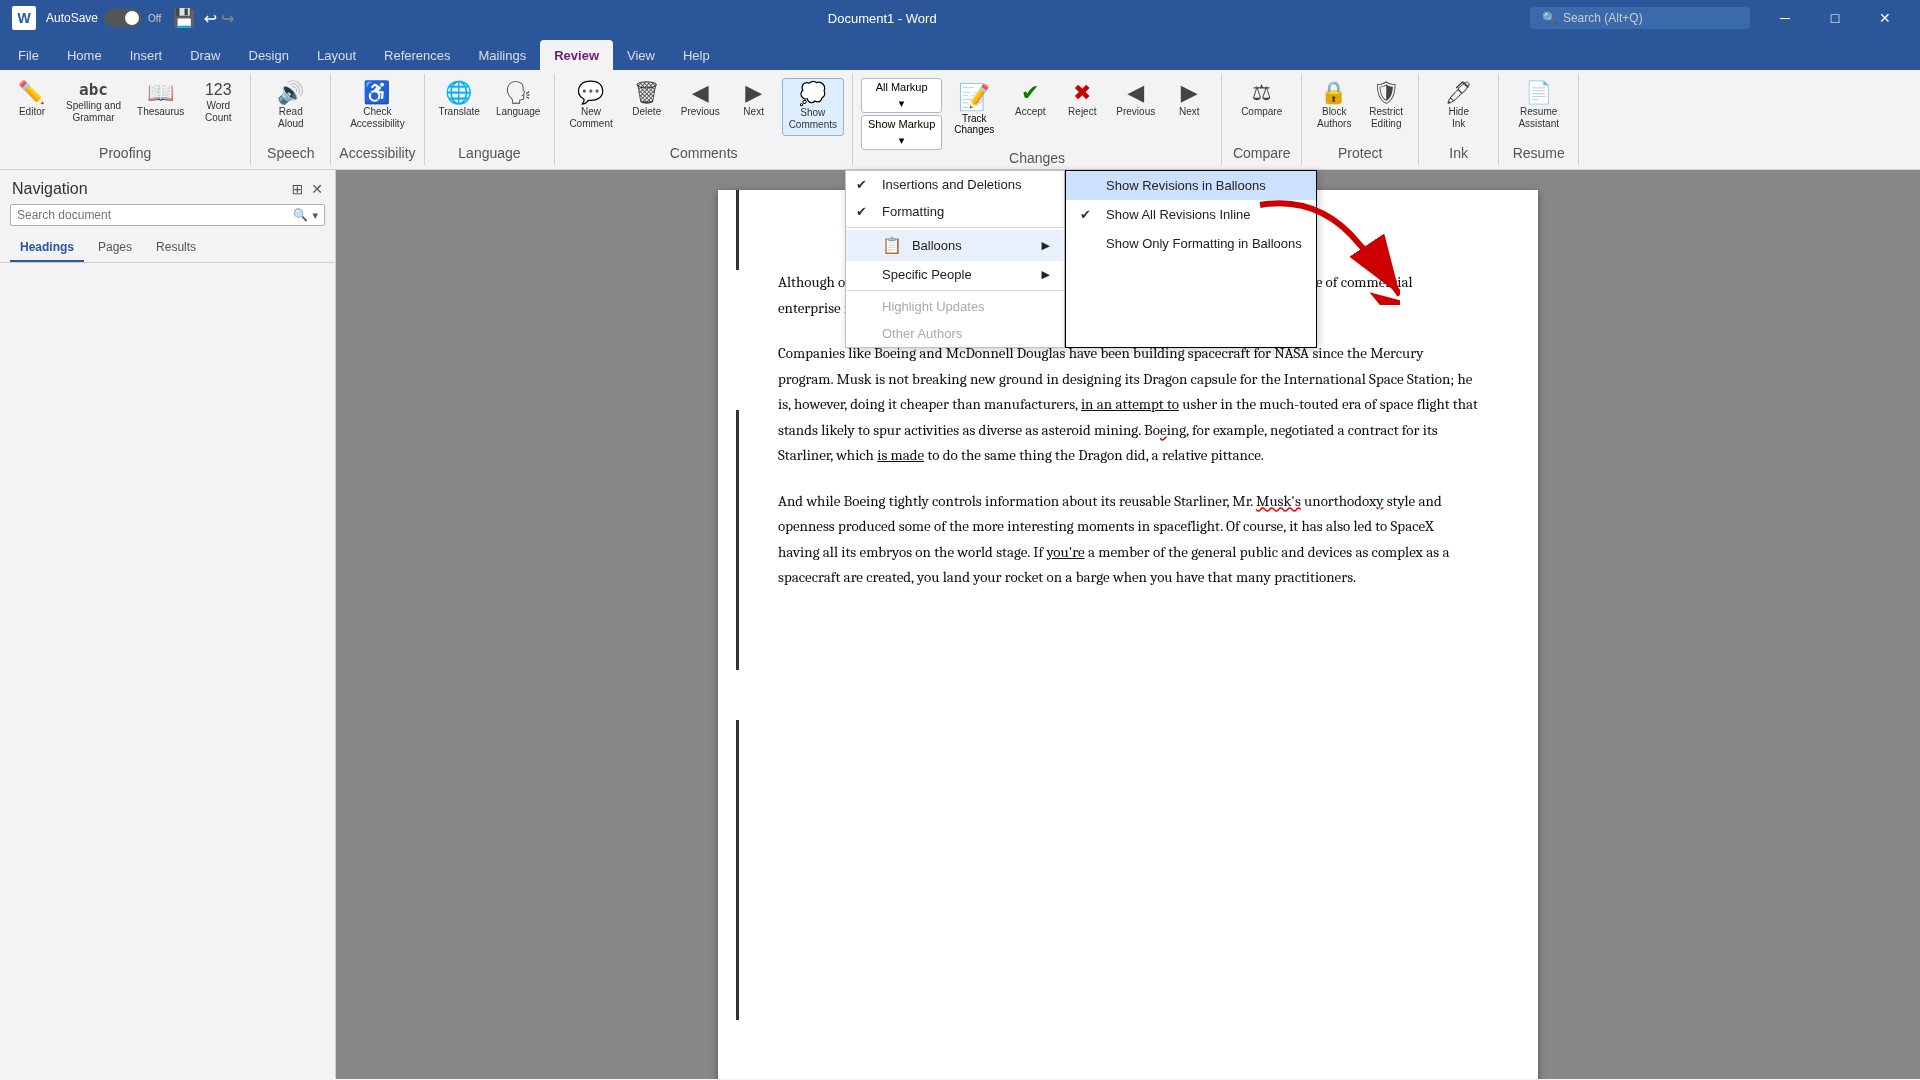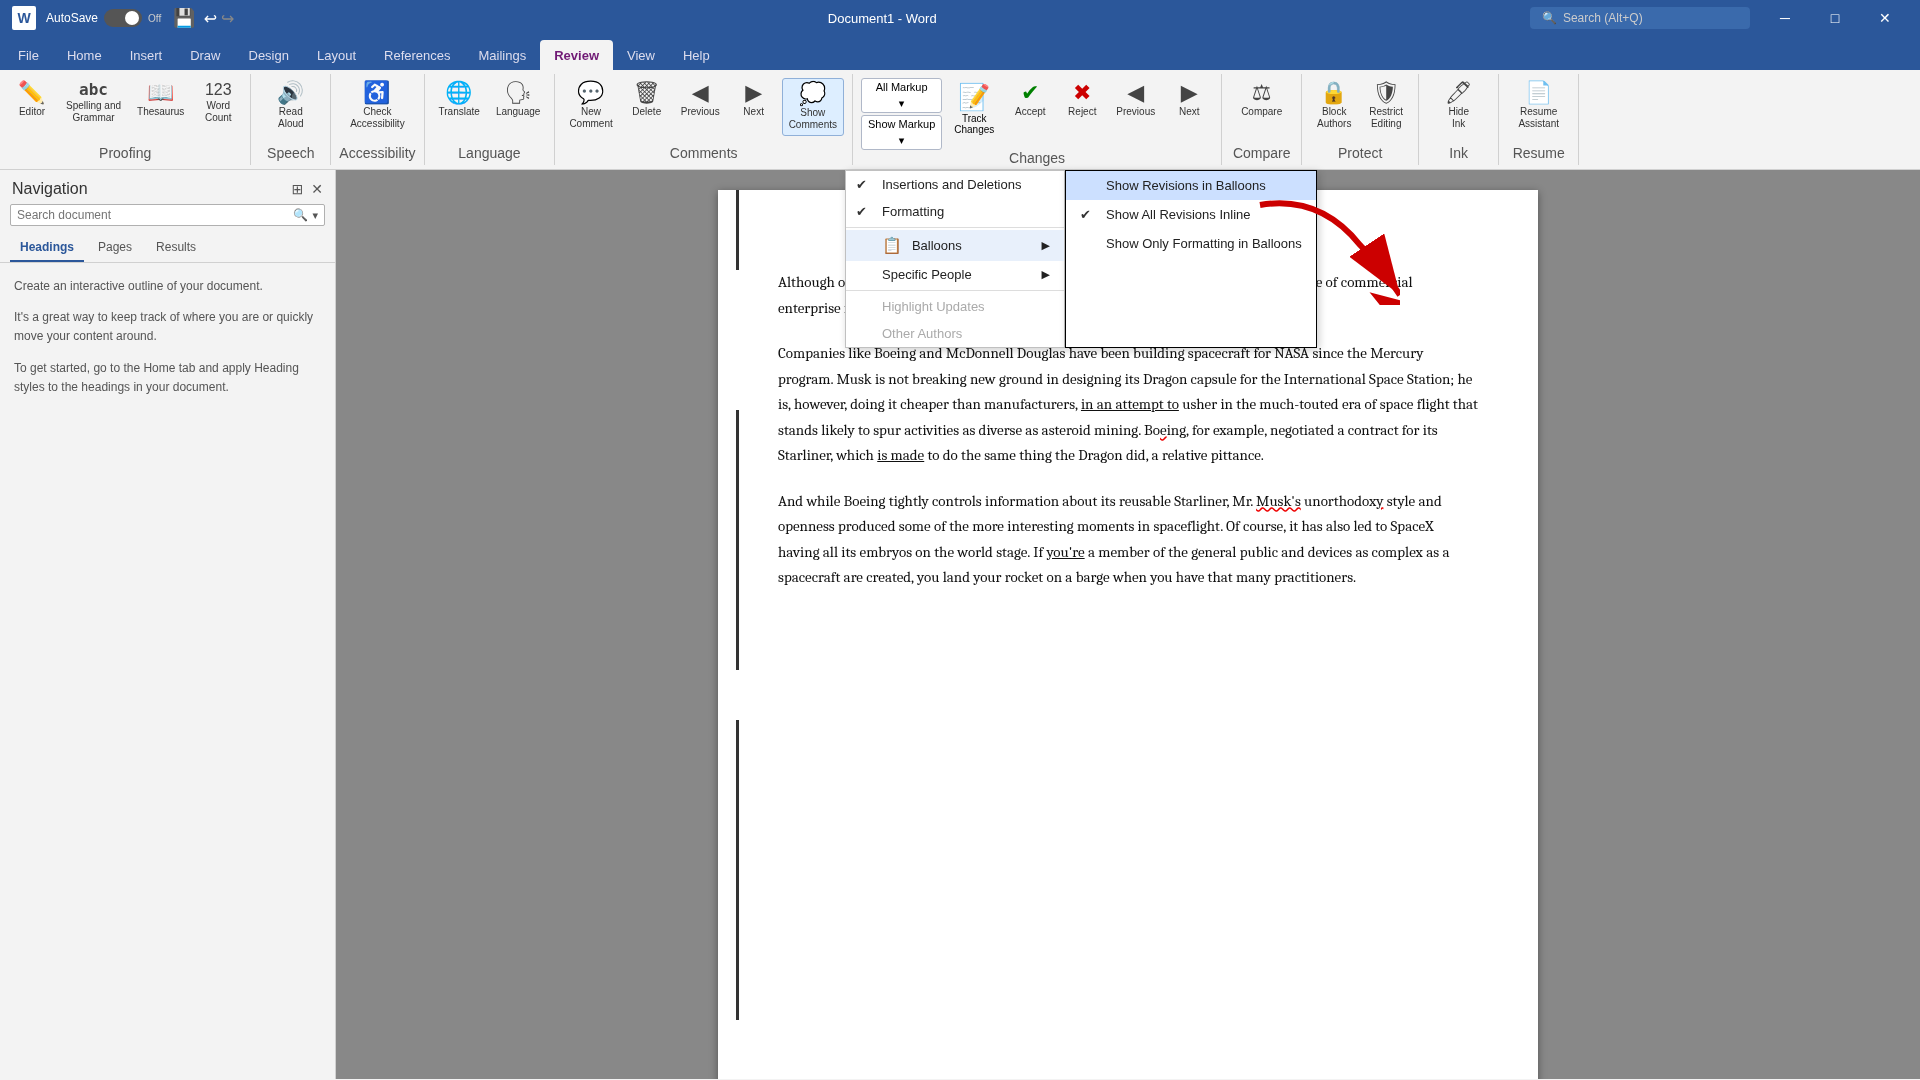--- a/index.html
+++ b/index.html
@@ -604,25 +604,20 @@
     <div class="nav-search-bar">
       <input class="nav-search-input" type="text" placeholder="Search document" style="">
       <span>🔍</span>
       <span style="font-size:11px;color:#555;">▾</span>
     </div>
     <div class="nav-tabs">
       <div class="nav-tab active">Headings</div>
       <div class="nav-tab">Pages</div>
       <div class="nav-tab">Results</div>
     </div>
-    <div class="nav-content">
-      <p>Create an interactive outline of your document.</p>
-      <p>It's a great way to keep track of where you are or quickly move your content around.</p>
-      <p>To get started, go to the Home tab and apply Heading styles to the headings in your document.</p>
-    </div>
   </div>
 
   <div class="doc-area">
     <div class="doc-page">
 
       <div class="change-bar" style="top:0; height:80px; left:18px;"></div>
       <div class="change-bar" style="top:220px; height:260px; left:18px;"></div>
       <div class="change-bar" style="top:530px; height:300px; left:18px;"></div>
 
       <p>

